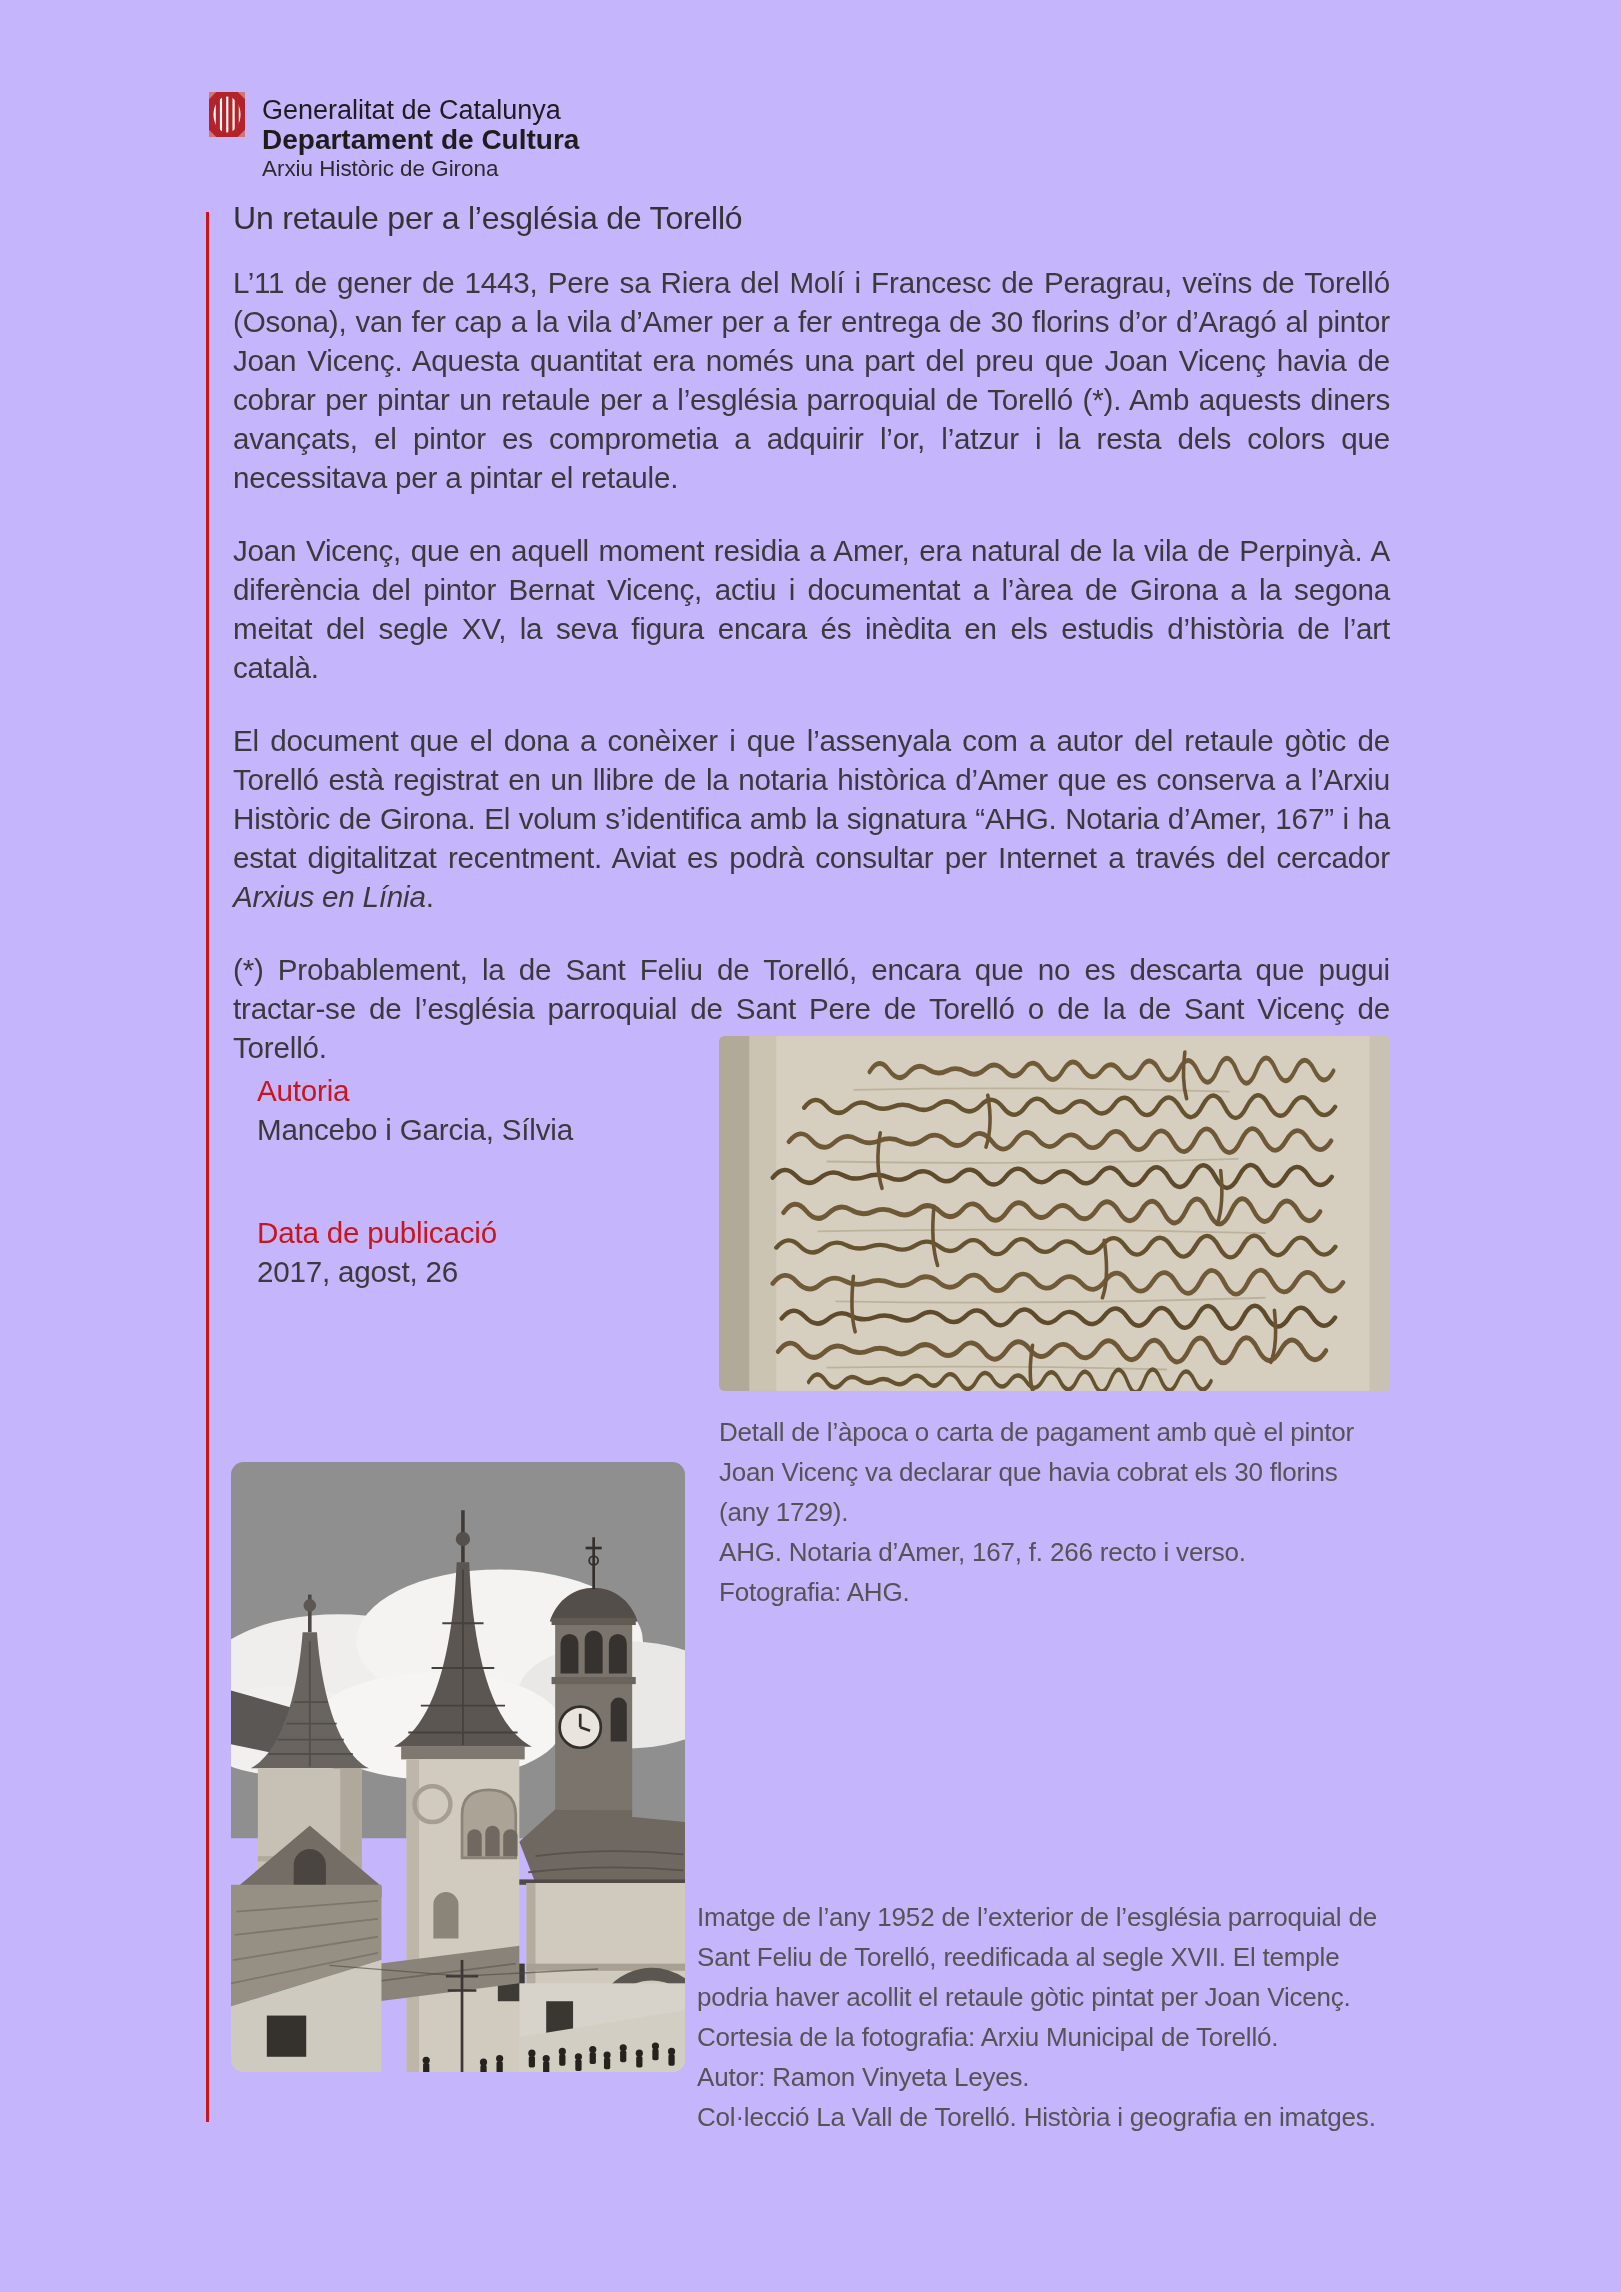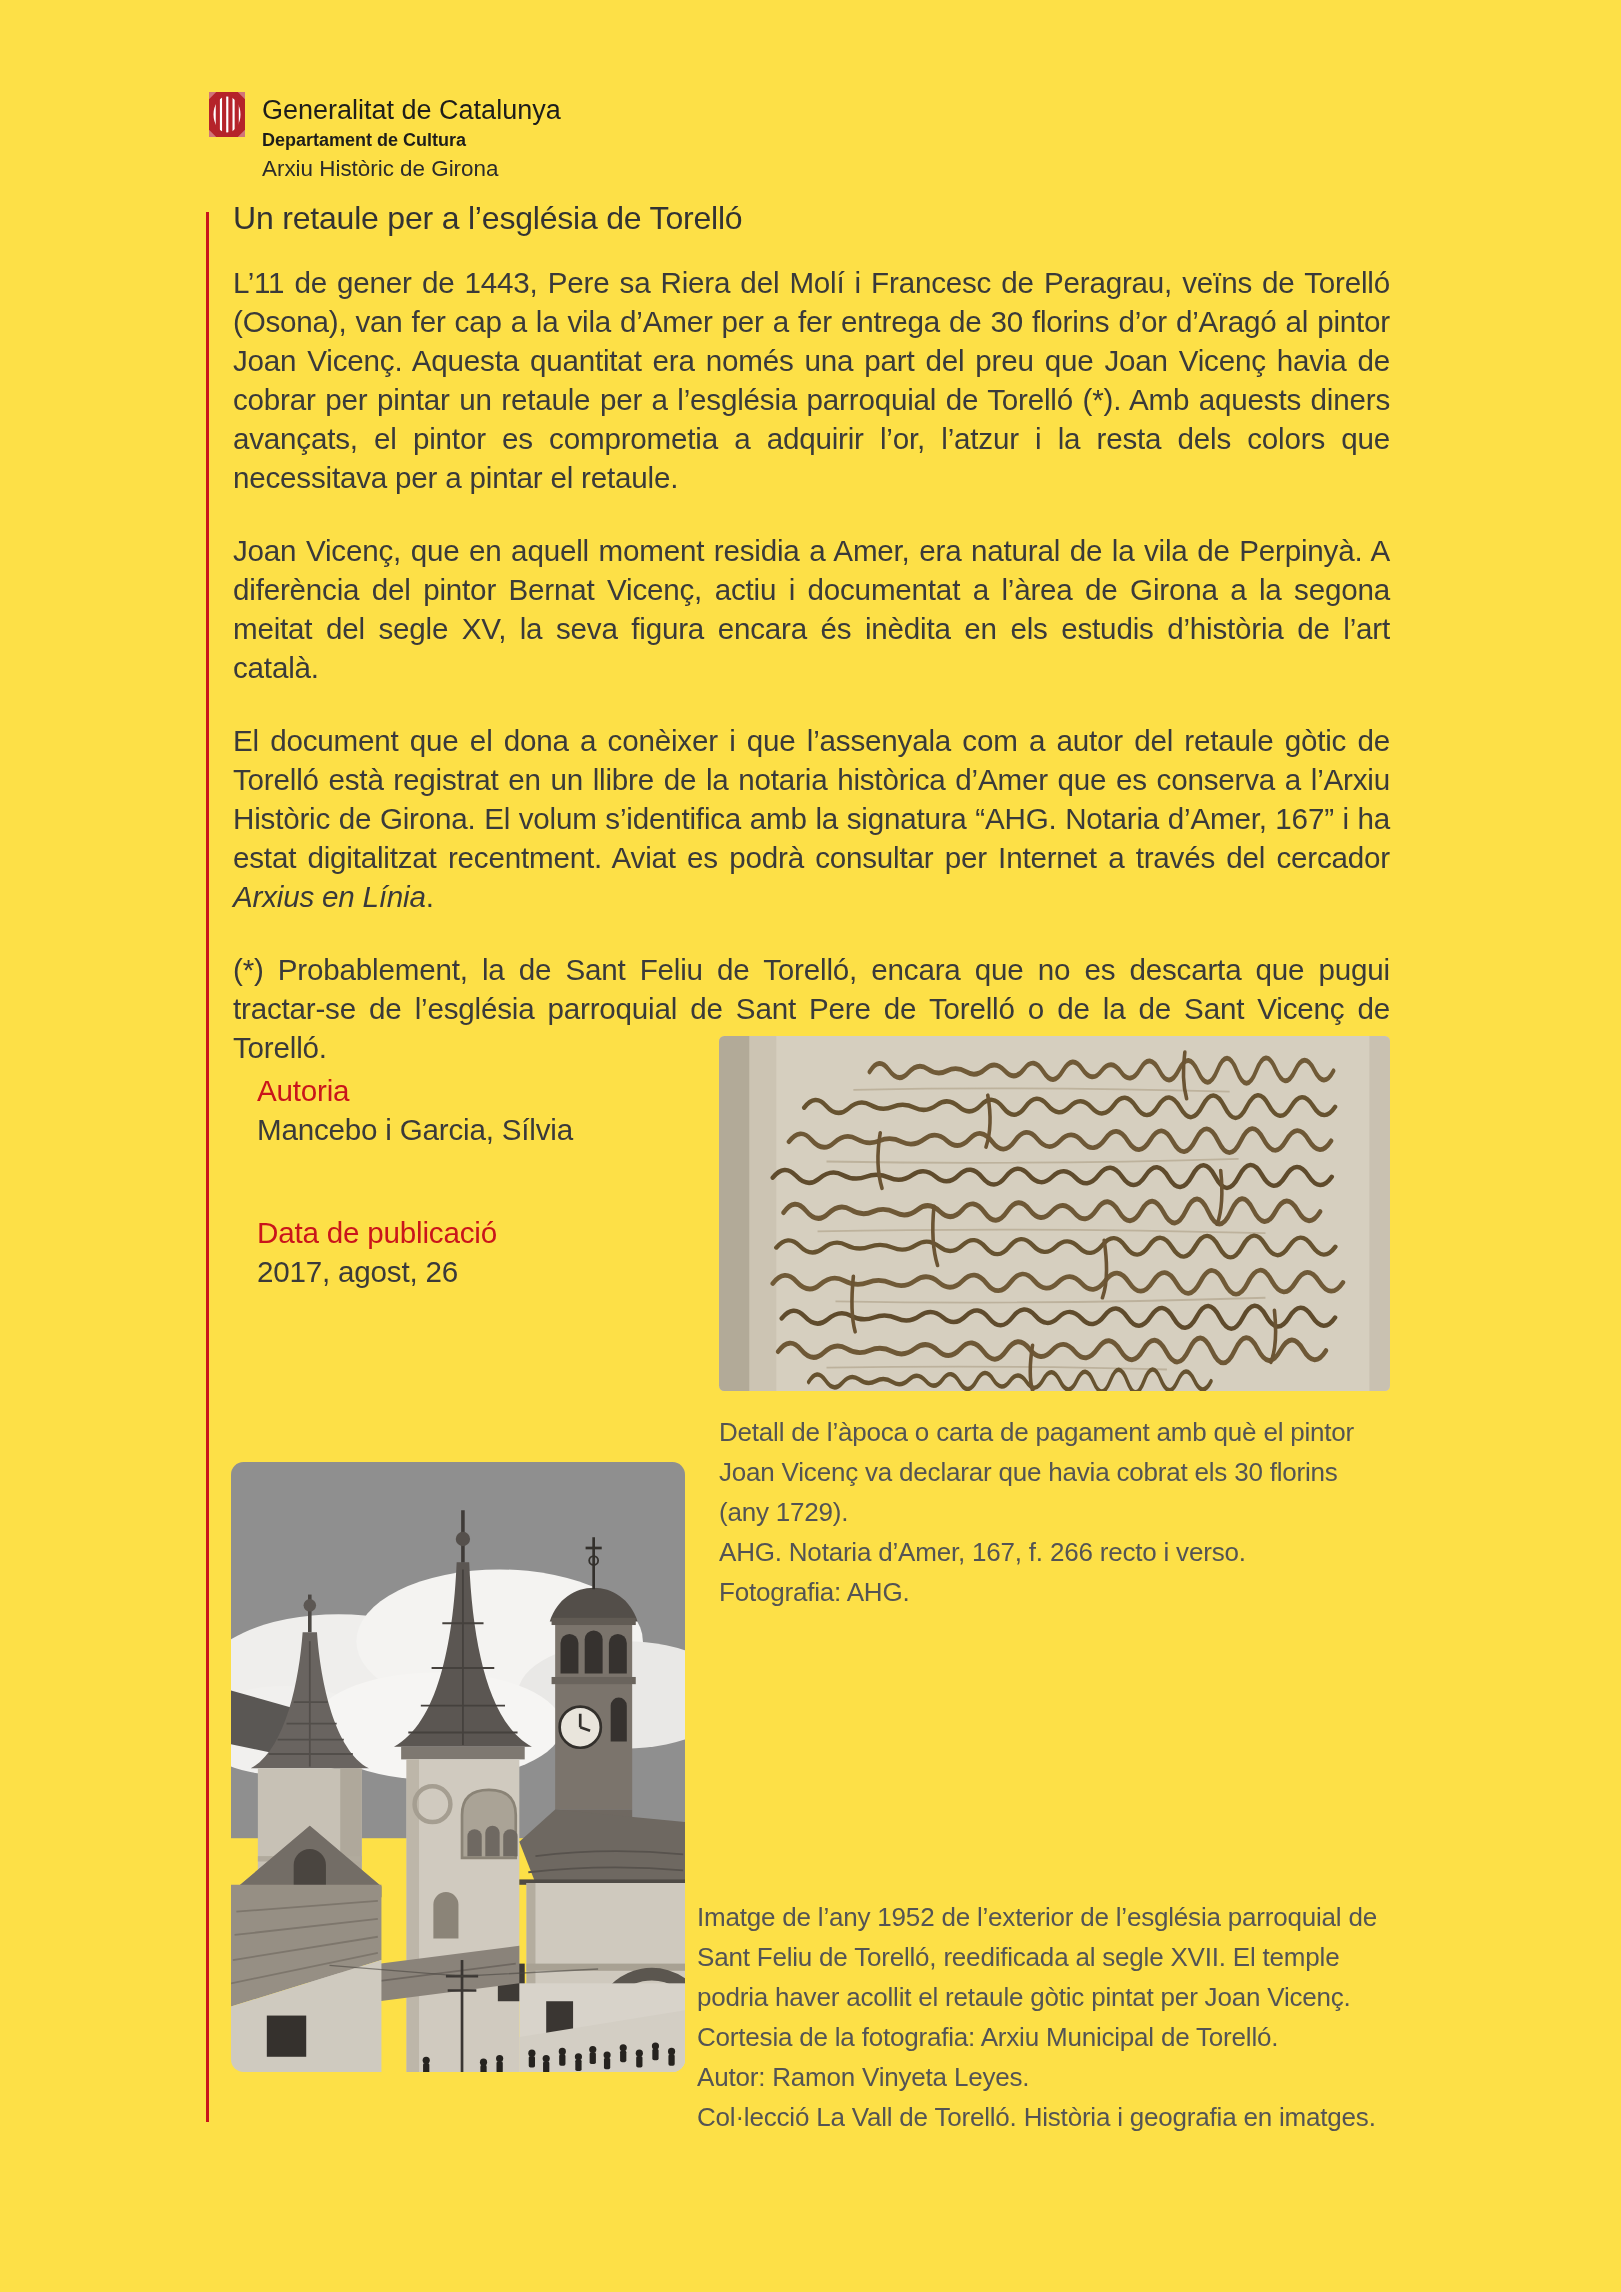--- a/index.html
+++ b/index.html
@@ -1,24 +1,24 @@
 <!DOCTYPE html>
 <html lang="ca" style="font-size:14.3px"><head>
 <meta charset="utf-8">
 <style>
   html,body{margin:0;padding:0;background:#ffffff;}
   .page{
-    position:relative;width:1621px;height:2293px;background:#fde047;
+    position:relative;width:1621px;height:2293px;background:#c4b5fd;
     font-family:"Liberation Sans",sans-serif;overflow:hidden;color:#3a3a3a;
   }
   
   .logo{position:absolute;left:209px;top:92px;width:36px;height:45px;}
   .org{position:absolute;left:262px;top:95px;color:#1d1d1b;}
   .org-l1{font-size:27px;line-height:30px;font-weight:400;}
-  .org-l2{font-size:18px;line-height:30px;font-weight:700;}
+  .org-l2{font-size:28px;line-height:30px;font-weight:700;}
   .org-l3{font-size:22.4px;line-height:28px;font-weight:400;color:#2b2b2b;}
   
   .red-rule{position:absolute;left:206px;top:212px;width:2.7px;height:1910px;background:#c9151b;}
   
   .content{position:absolute;left:233px;top:199px;width:1157px;}
   .title{font-size:32px;line-height:39px;font-weight:400;margin:0 0 25px 0;color:#333333;letter-spacing:-0.2px;}
   .content p{font-size:29.6px;line-height:39px;text-align:justify;margin:0 0 34px 0;letter-spacing:-0.2px;color:#3a3a3a;}
   .content p.note{margin-bottom:0;}
   .italic{font-style:italic;}
   

